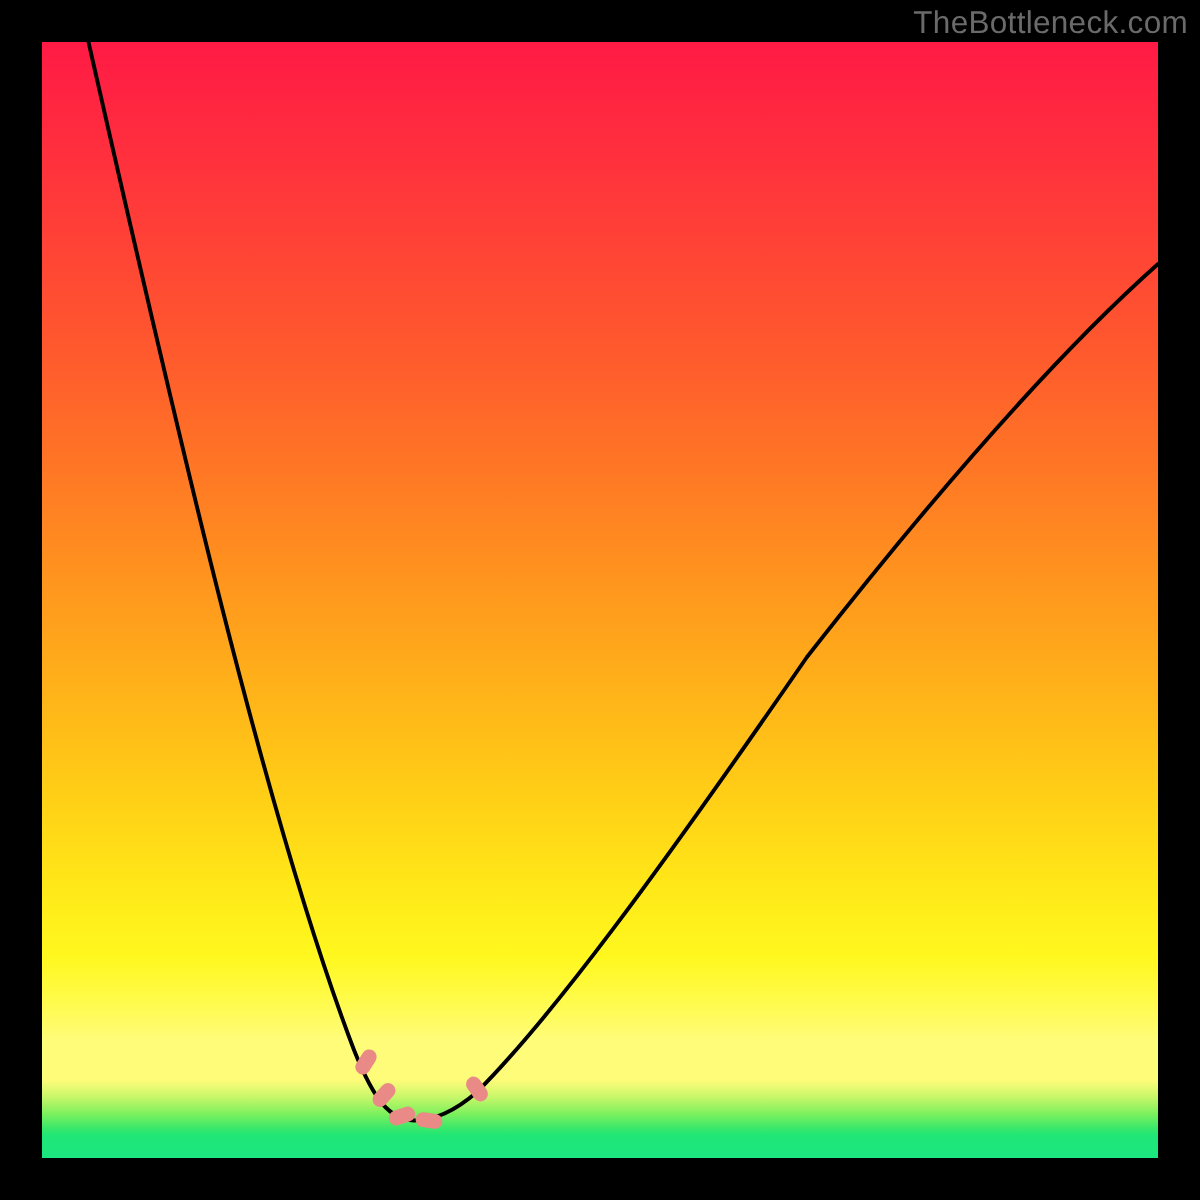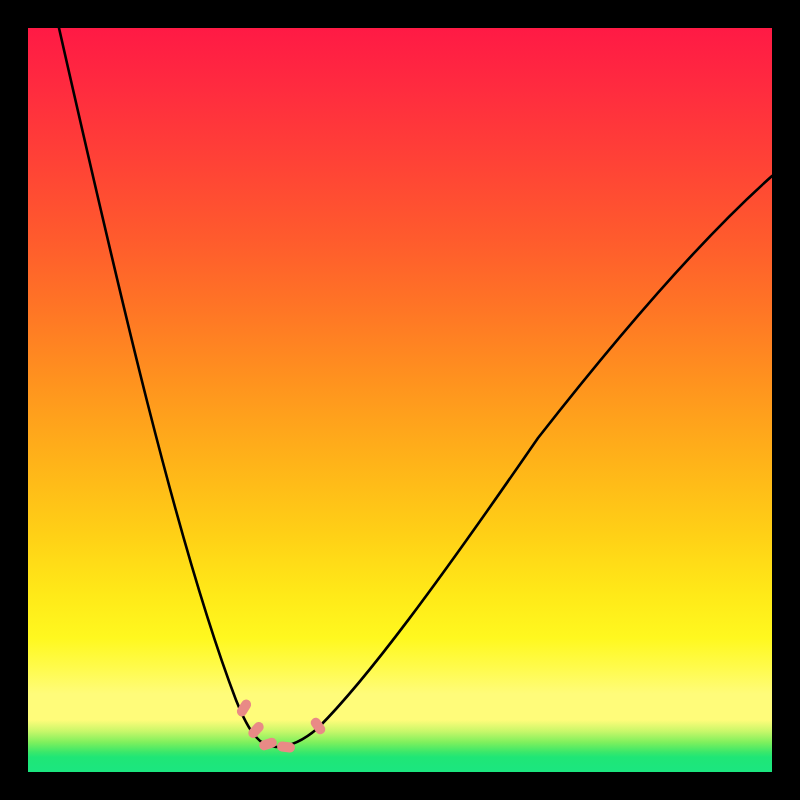--- a/index.html
+++ b/index.html
@@ -83,13 +83,14 @@
       <g>
         <rect x="-9" y="-5" width="18" height="10" rx="5" ry="5" transform="translate(216 680) rotate(-58)" fill="#e98a86"></rect>
         <rect x="-9" y="-5" width="18" height="10" rx="5" ry="5" transform="translate(228 702) rotate(-48)" fill="#e98a86"></rect>
         <rect x="-9" y="-5" width="18" height="10" rx="5" ry="5" transform="translate(240 716) rotate(-18)" fill="#e98a86"></rect>
         <rect x="-9" y="-5" width="18" height="10" rx="5" ry="5" transform="translate(258 719) rotate(8)" fill="#e98a86"></rect>
         <rect x="-9" y="-5" width="18" height="10" rx="5" ry="5" transform="translate(290 698) rotate(55)" fill="#e98a86"></rect>
       </g>
     </svg>
   </div>
 
+  <div class="watermark">TheBottleneck.com</div>
 </div>
 
 </body></html>

